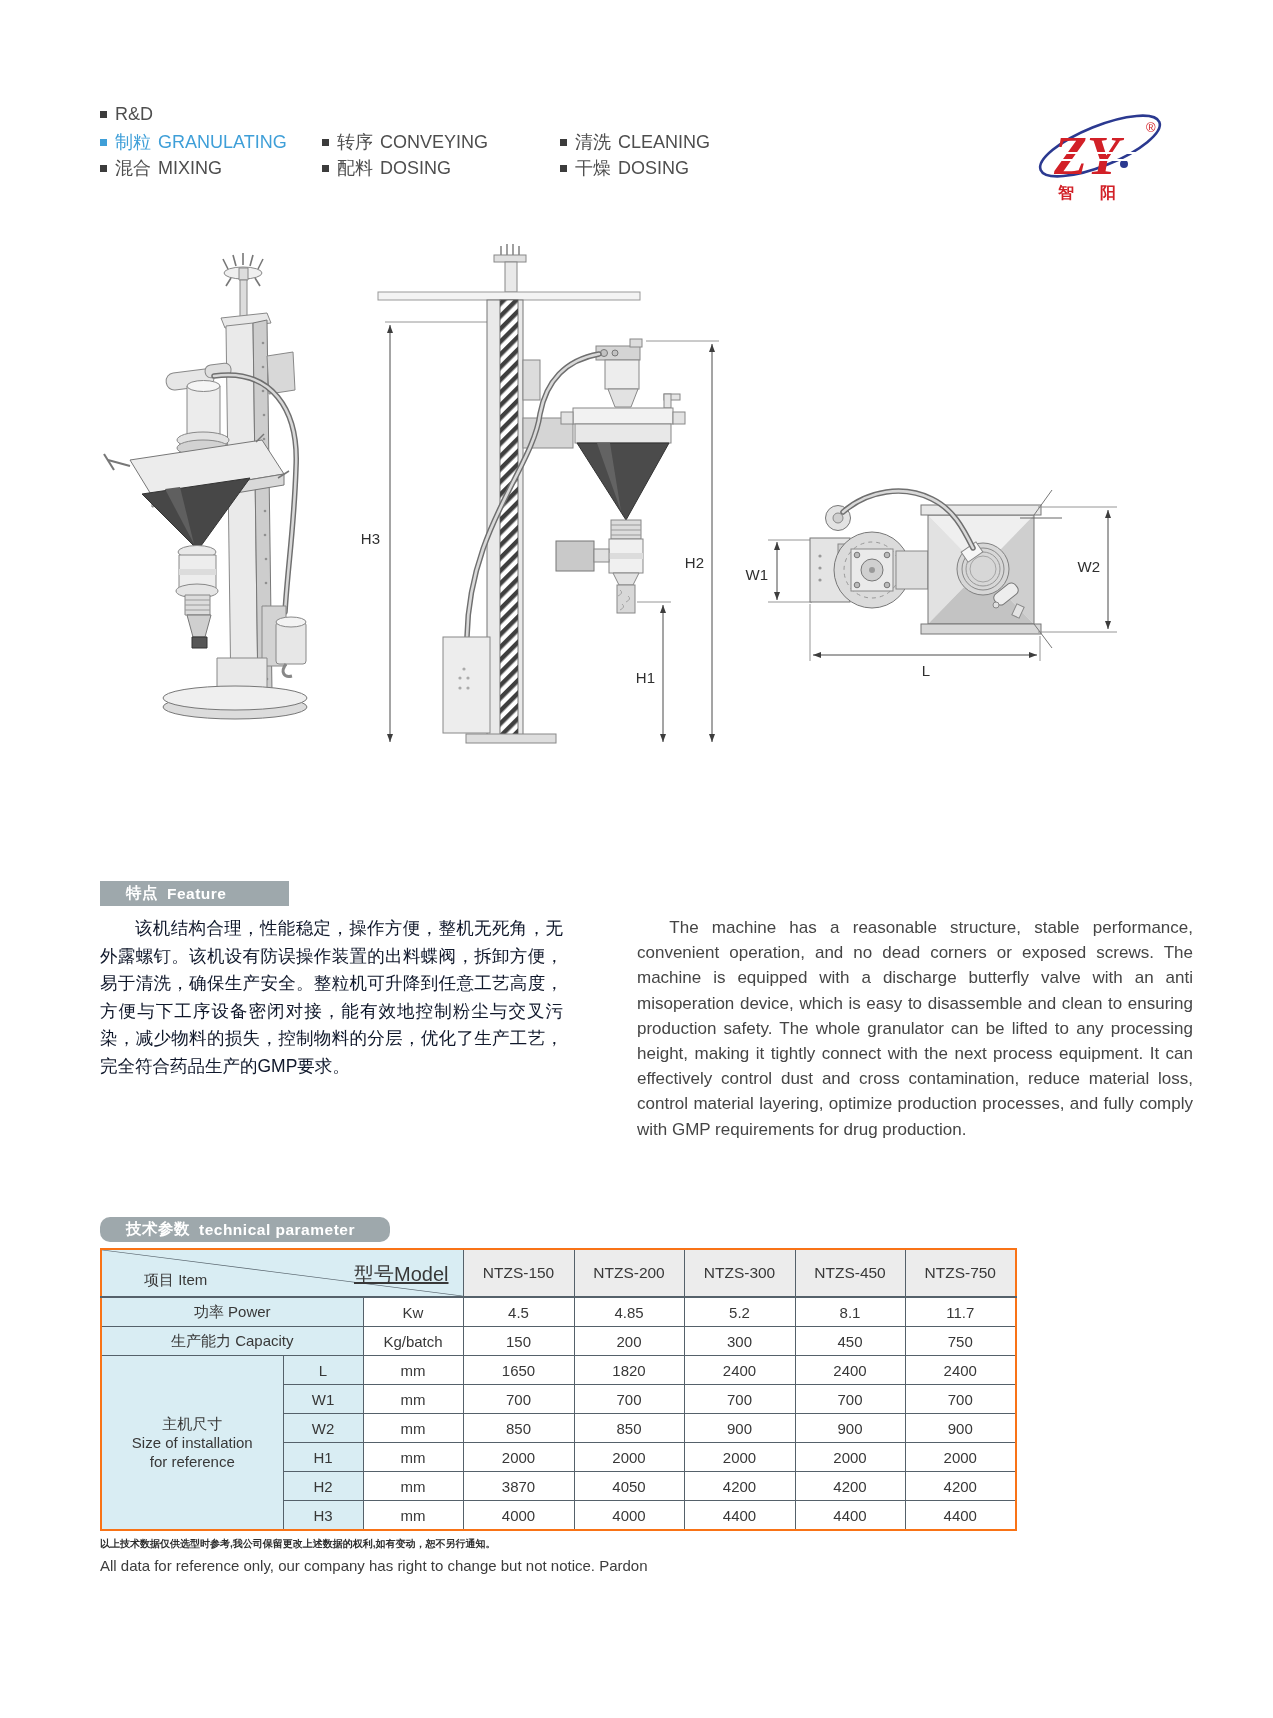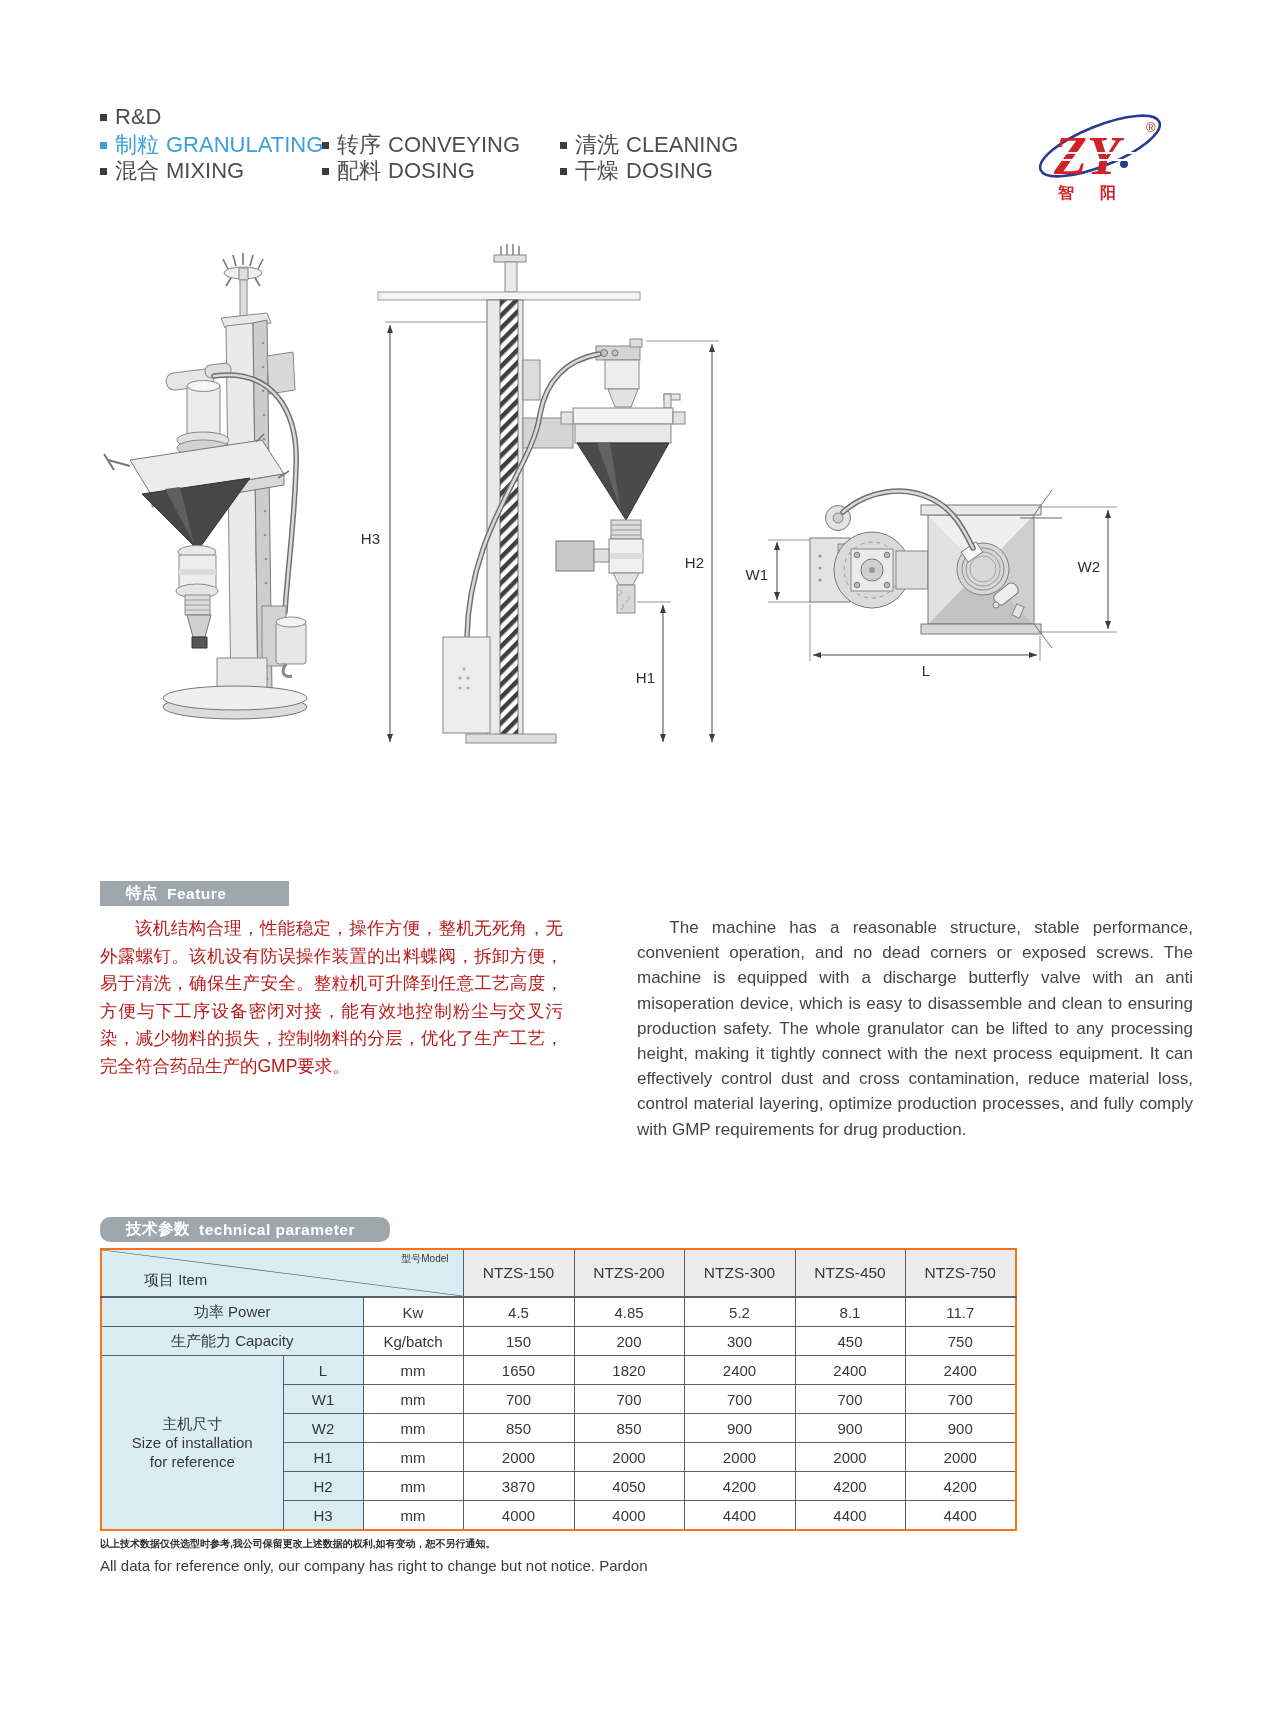--- a/index.html
+++ b/index.html
@@ -1,51 +1,51 @@
 <!DOCTYPE html>
 <html><head>
 <meta charset="utf-8">
 <style>
   html,body{margin:0;padding:0;background:#fff;}
   #page{position:relative;width:1273px;height:1718px;background:#ffffff;overflow:hidden;
         font-family:"Liberation Sans","DejaVu Sans",sans-serif;color:#3e3e3e;}
   
-  .nav-item{position:absolute;display:flex;align-items:center;font-size:22px;color:#4e4e4e;white-space:nowrap;text-align:right;}
+  .nav-item{position:absolute;display:flex;align-items:center;font-size:18px;color:#4e4e4e;white-space:nowrap;text-align:right;}
   .nav-item .bullet{width:7px;height:7px;background:#3c3c3c;margin-right:8px;flex:0 0 auto;}
   .nav-item .cn{margin-right:7px;}
   .nav-item.active{color:#3f9fd8;}
   .nav-item.active .bullet{background:#3f9fd8;}
   
   #logo{position:absolute;left:1020px;top:108px;width:170px;height:96px;}
   
   #drawings{position:absolute;left:0;top:228px;width:1273px;height:530px;}
   .dim{font-size:15px;fill:#2f2f2f;font-family:"Liberation Sans","DejaVu Sans",sans-serif;}
   .dl{stroke:#4a4a4a;stroke-width:1;}
   .xl{stroke:#8a8a8a;stroke-width:0.9;}
   
   .secbar{position:absolute;height:25px;background:#9ea8ac;color:#fff;display:flex;align-items:center;
           font-size:15.5px;font-weight:bold;letter-spacing:.5px;}
   .secbar .cn{margin-right:9px;}
   
   .para-cn{position:absolute;left:100px;top:915px;width:463px;font-size:17.5px;line-height:27.6px;
-           text-align:justify;text-indent:2em;color:#b91c1c;}
+           text-align:justify;text-indent:2em;color:#0f172a;}
   .para-en{position:absolute;left:637px;top:915px;width:556px;font-size:17px;line-height:25.2px;
            text-align:justify;text-indent:1.9em;color:#454545;}
   
   #techtable{position:absolute;left:100px;top:1248px;width:915px;border-collapse:collapse;table-layout:fixed;
              font-size:15px;color:#383838;}
   #techtable td,#techtable th{border:1px solid #55616a;text-align:center;vertical-align:middle;padding:0;
              height:28px;font-weight:normal;overflow:hidden;}
   #techtable tr.hdr td,#techtable tr.hdr th{height:46px;border-bottom:2px solid #55616a;}
   #techtable{border:2px solid #f97316;}
   .c-blue{background:#d9edf3;}
   .c-gray{background:#ececec;font-size:15.5px;}
   td.corner{position:relative;background:#d9edf3;}
   td.corner .item-lab{position:absolute;left:42px;bottom:6px;font-size:15px;}
-  td.corner .model-lab{position:absolute;right:14px;top:2px;font-size:10px;}
+  td.corner .model-lab{position:absolute;right:14px;top:11px;font-size:20px;text-decoration:underline;}
   td.corner svg{position:absolute;left:0;top:0;width:100%;height:100%;}
   .group-cell span{display:block;line-height:19px;font-size:15px;}
   
   #footer-cn{position:absolute;left:100px;top:1537px;font-size:10px;font-weight:600;color:#2e2e2e;}
   #footer-en{position:absolute;left:100px;top:1557px;font-size:15px;color:#3c3c3c;}
 </style>
 </head>
 <body>
 
 <div id="page">

